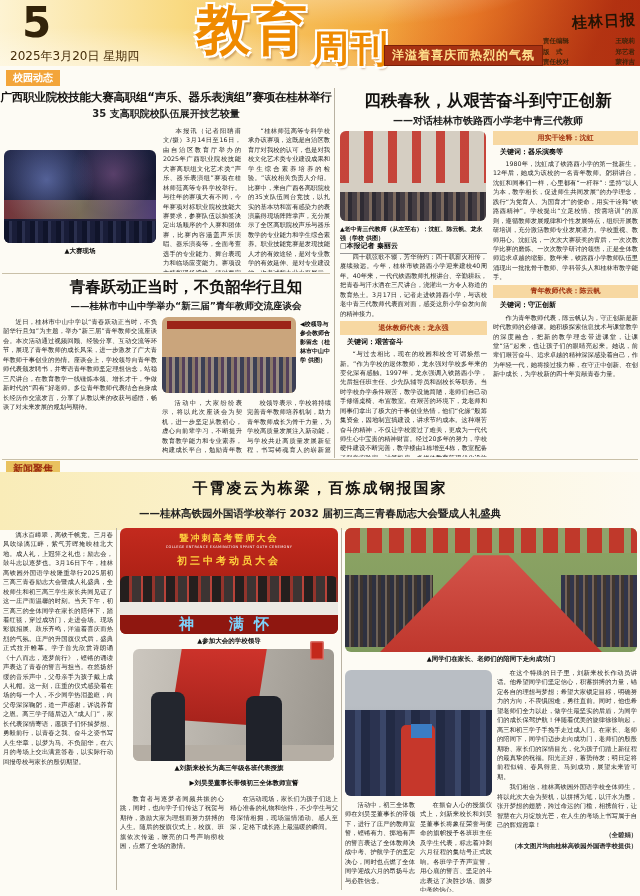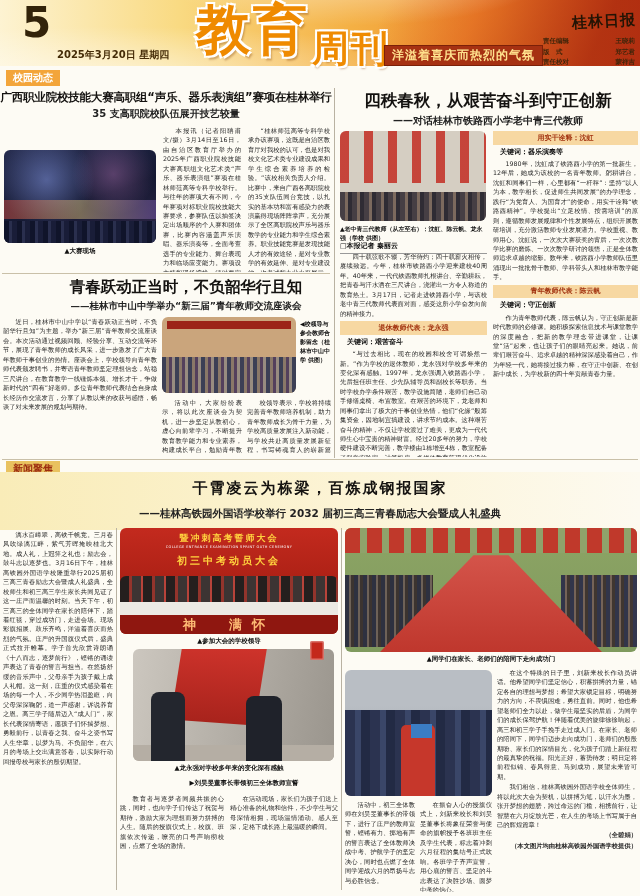--- a/index.html
+++ b/index.html
@@ -7,21 +7,21 @@
         font-family:"DejaVu Sans","Liberation Sans",sans-serif;color:#222;}
   .abs{position:absolute;}
   
   .masthead{left:0;top:0;width:640px;height:66px;
     background:
       radial-gradient(ellipse at 18% 110%, rgba(255,255,255,.55), transparent 45%),
       radial-gradient(ellipse at 55% -40%, rgba(255,255,255,.5), transparent 40%),
       linear-gradient(115deg, transparent 58%, rgba(216,80,24,.45) 72%, rgba(164,36,12,.75) 92%),
       linear-gradient(90deg,#fdf3d2 0%,#f9da82 28%,#f4b044 55%,#ee8c2c 78%,#d94f1e 100%);}
   .pageno{left:22px;top:0px;font-size:42px;font-weight:bold;color:#32230a;line-height:1.1;}
-  .mdate{left:10px;top:48px;font-size:10px;font-weight:bold;color:#452c08;margin-left:47px;}
+  .mdate{left:10px;top:48px;font-size:12px;font-weight:normal;color:#452c08;}
   .t-main{left:196px;top:-6px;font-size:54px;font-weight:bold;color:#ef8a00;letter-spacing:3px;
     text-shadow:-2px -2px 0 #fff,2px -2px 0 #fff,-2px 2px 0 #fff,2px 2px 0 #fff,3px 4px 2px rgba(130,60,0,.35);}
   .t-sub{left:312px;top:24px;font-size:37px;font-weight:bold;color:#ef8a00;letter-spacing:2px;
     text-shadow:-2px -2px 0 #fff,2px -2px 0 #fff,-2px 2px 0 #fff,2px 2px 0 #fff,2px 3px 2px rgba(130,60,0,.35);}
   .slogan{left:384px;top:45px;background:#a63112;border:1px solid #7c2008;color:#ffe18d;
     font-size:12px;font-weight:bold;padding:1px 7px;letter-spacing:1px;}
   .logo{left:572px;top:12px;font-size:15px;font-weight:bold;color:#231405;
     font-family:"DejaVu Serif","Liberation Serif",serif;transform:rotate(-3deg);letter-spacing:1px;}
   .credits{left:543px;top:37px;width:92px;font-size:6.5px;color:#40250a;font-weight:bold;}
   .credits .row{display:flex;justify-content:space-between;margin-bottom:1.5px;}
@@ -69,21 +69,21 @@
   .ph3 .crowd{position:absolute;left:0;bottom:0;width:100%;height:32%;
       background:repeating-linear-gradient(90deg,#463f44 0 5px,#7c6a5e 5px 8px,#2f2c34 8px 12px);}
   .phA{background:linear-gradient(#c32a1e,#a41d12 70%);}
   .phA .en{position:absolute;left:0;top:17px;width:100%;text-align:center;font-size:3.5px;color:#fff;letter-spacing:.4px;}
   .phA .l1{position:absolute;left:0;top:4px;width:100%;text-align:center;font-size:9px;font-weight:bold;color:#ffd23e;letter-spacing:2px;}
   .phA .l3{position:absolute;left:0;top:26px;width:100%;text-align:center;font-size:10px;font-weight:bold;color:#ffd23e;letter-spacing:3px;}
   .phA .figures{position:absolute;left:0;top:48px;width:100%;height:28px;
       background:repeating-linear-gradient(90deg,#251f1e 0 9px,#93342c 9px 12px,#3c3433 12px 21px,#b8433a 21px 23px);border-radius:6px 6px 0 0;}
   .phA .table{position:absolute;left:0;top:74px;width:100%;height:13px;background:#eceae4;}
   .phA .band{position:absolute;left:0;top:87px;width:100%;height:19px;background:#8f1710;
-      text-align:center;font-size:13px;font-weight:bold;color:#fdba74;letter-spacing:10px;line-height:19px;}
+      text-align:center;font-size:15px;font-weight:bold;color:#7dd3fc;letter-spacing:10px;line-height:19px;}
   .phB{background:linear-gradient(100deg,#ccc7bf 0%,#9a958d 100%);}
   .phB .flag{position:absolute;left:22%;top:-6%;width:42%;height:72%;background:linear-gradient(#d0342c,#a8231c);
       transform:rotate(9deg) skewY(-5deg);}
   .phB .fig1{position:absolute;left:9%;bottom:0;width:17%;height:62%;background:#23262e;border-radius:8px 8px 0 0;}
   .phB .fig2{position:absolute;left:56%;bottom:0;width:18%;height:58%;background:#1f222a;border-radius:8px 8px 0 0;}
   .phB .floor{position:absolute;left:0;bottom:0;width:100%;height:14%;background:#b5aea4;}
   .phC{background:linear-gradient(#8aa263 0 20%,#7f9a5e 100%);}
   .phC .flags{position:absolute;left:0;top:0;width:100%;height:20%;
       background:repeating-linear-gradient(90deg,#c0392b 0 15px,#8fa26b 15px 22px);}
   .phC .crowdL{position:absolute;left:0;bottom:4%;width:30%;height:58%;
@@ -209,21 +209,21 @@
   </div>
   <div class="abs cap" style="left:120px;top:637px;width:218px;text-align:center;">▲参加大会的学校领导</div>
 
   <div class="abs ph phB" style="left:133px;top:649px;width:201px;height:112px;">
     <div class="flag"></div>
     <div class="floor"></div>
     <div class="fig1"></div>
     <div class="fig2"></div>
   </div>
   <div class="abs seal"></div>
-  <div class="abs cap" style="left:120px;top:764px;width:218px;text-align:center;">▲龙永强对学校多年来的变化深有感触</div>
+  <div class="abs cap" style="left:120px;top:764px;width:218px;text-align:center;">▲刘新来校长为高三年级各班代表授旗</div>
   <div class="abs cap" style="left:150px;top:779px;width:188px;text-align:center;">▶刘昊旻董事长带领初三全体教师宣誓</div>
   <div class="abs bt" style="left:120px;top:794px;width:104px;height:96px;">
     <p>教育者与逐梦者同频共振的心跳，同时，也向学子们传达了祝贺与期待，激励大家为理想而努力拼搏的人生。随后的授旗仪式上，校旗、班旗依次传递，嘹亮的口号声响彻校园，点燃了全场的激情。</p>
   </div>
   <div class="abs bt" style="left:230px;top:794px;width:108px;height:96px;">
     <p>在活动现场，家长们为孩子们送上精心准备的礼物和信件，不少学生与父母深情相拥，现场温情涌动、感人至深，定格下成长路上最温暖的瞬间。</p>
   </div>
 
   <div class="abs vline" style="left:341px;top:528px;height:362px;"></div>
 

